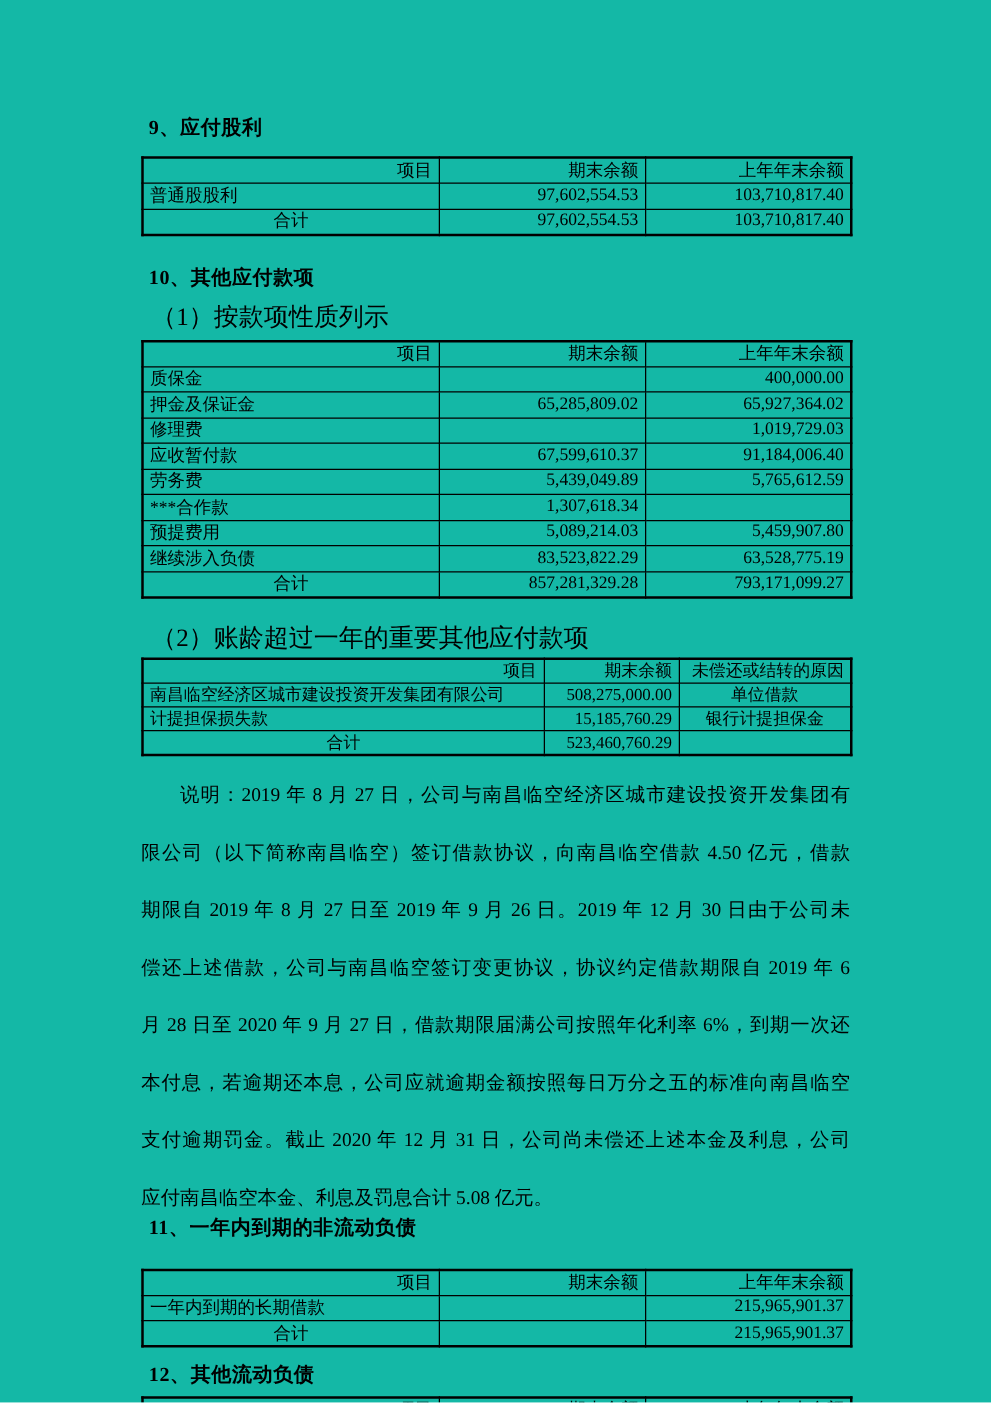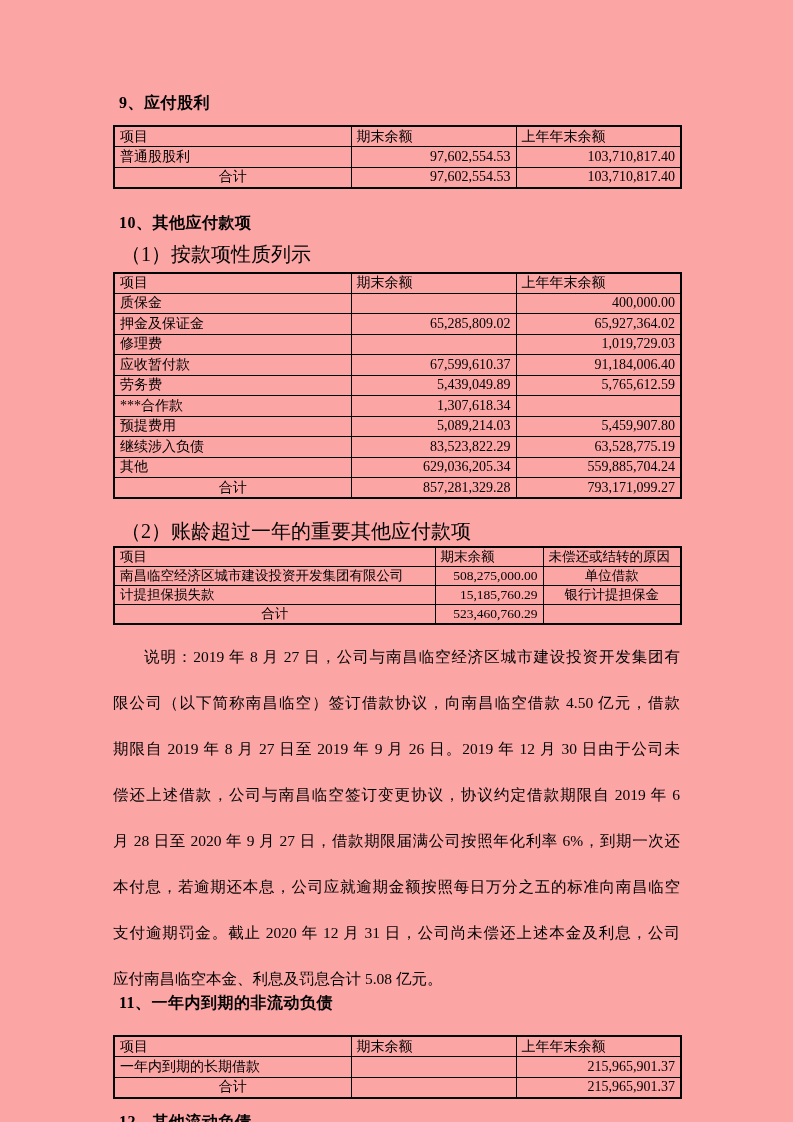--- a/index.html
+++ b/index.html
@@ -1,33 +1,33 @@
 <!DOCTYPE html>
 <html><head>
 <meta charset="utf-8">
 <style>
   * { box-sizing: border-box; }
   html,body { margin:0; padding:0; background:#ffffff; }
   .page {
-    position:relative; width:793px; height:1122px; background:#fca5a5;
+    position:relative; width:793px; height:1122px; background:#14b8a6;
     font-family:"Liberation Serif","DejaVu Serif",serif; color:#000000; overflow:hidden;
   }
   .content { position:absolute; left:113px; top:93px; width:567px; }
 
   .sec-h { font-size:16px; font-weight:bold; line-height:19px; margin:0 0 0 6px; letter-spacing:0.5px; }
   .sub-h { font-size:20px; font-weight:normal; line-height:18px; margin:0 0 0 8px; }
 
   table.fin { width:567px; border-collapse:collapse; table-layout:fixed; border:2px solid #000; }
   table.fin th, table.fin td {
     border:1.5px solid #000; font-weight:normal; font-size:14px;
     padding:0 5px; overflow:hidden; white-space:nowrap;
   }
   table.t3 th, table.t3 td { height:20.5px; }
   table.tc th, table.tc td { height:18.5px; font-size:13.5px; }
-  table.fin th { text-align:left; }
+  table.fin th { text-align:right; }
   td.lab { text-align:left; }
   td.num { text-align:right; }
   td.ctr { text-align:center; }
 
   .mt6{margin-top:6px;} .mt7{margin-top:7px;} .mt9{margin-top:9px;}
   .mt11{margin-top:23px;} .mt13{margin-top:13px;} .mt16{margin-top:0;} .mt24{margin-top:24px;}
 
   .note { margin-top:7px; font-size:15.5px; }
   .note .line {
     line-height:28px; text-align:justify;
@@ -136,25 +136,20 @@
             <td class="num">5,089,214.03</td>
             <td class="num">5,459,907.80</td>
           </tr>
 
           <tr>
             <td class="lab">继续涉入负债</td>
             <td class="num">83,523,822.29</td>
             <td class="num">63,528,775.19</td>
           </tr>
 
-          <tr>
-            <td class="lab">其他</td>
-            <td class="num">629,036,205.34</td>
-            <td class="num">559,885,704.24</td>
-          </tr>
         </tbody>
       <tbody>
         <tr>
           <td class="ctr">合计</td>
           <td class="num">857,281,329.28</td>
           <td class="num">793,171,099.27</td>
         </tr>
       </tbody>
     </table>
 

